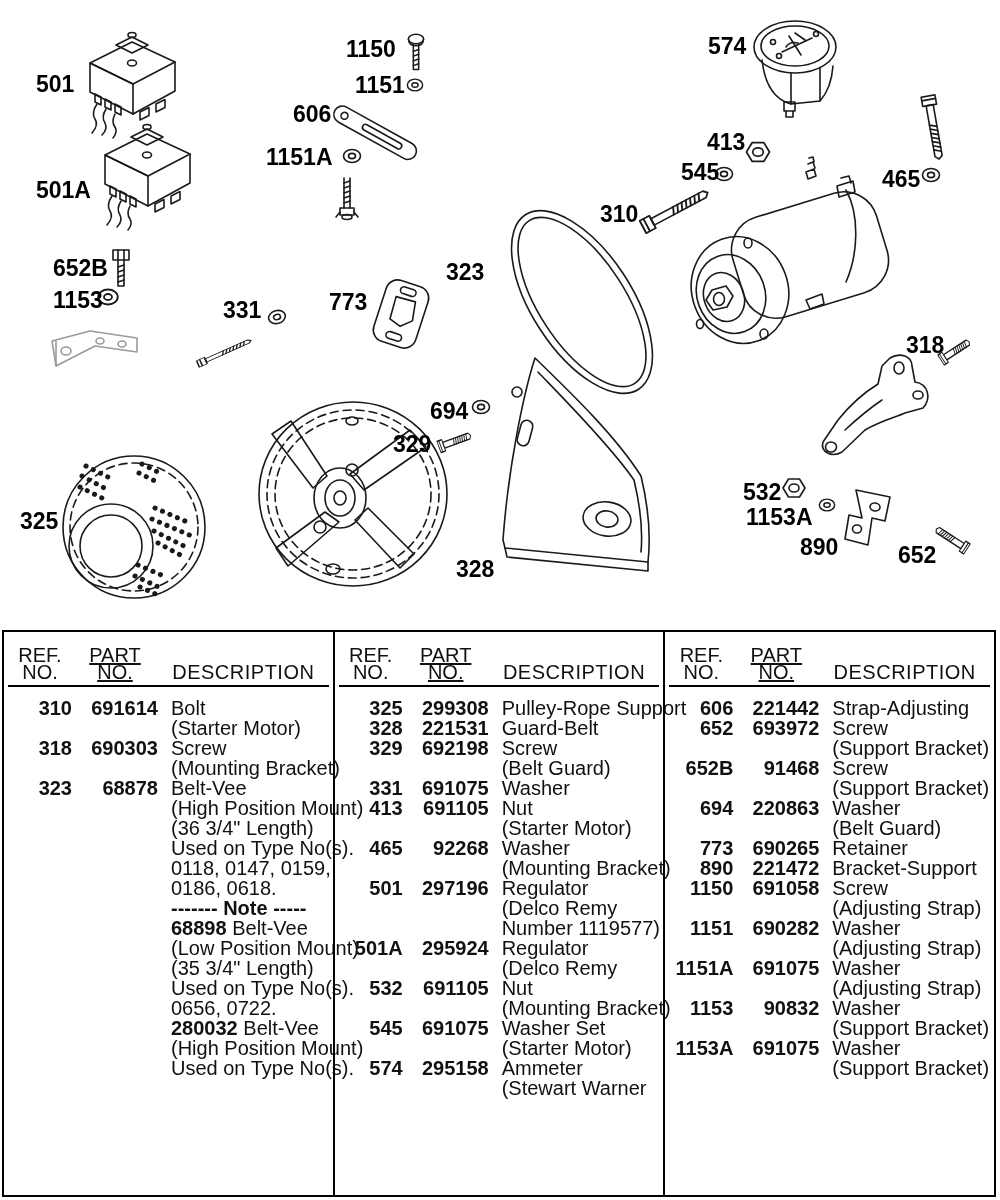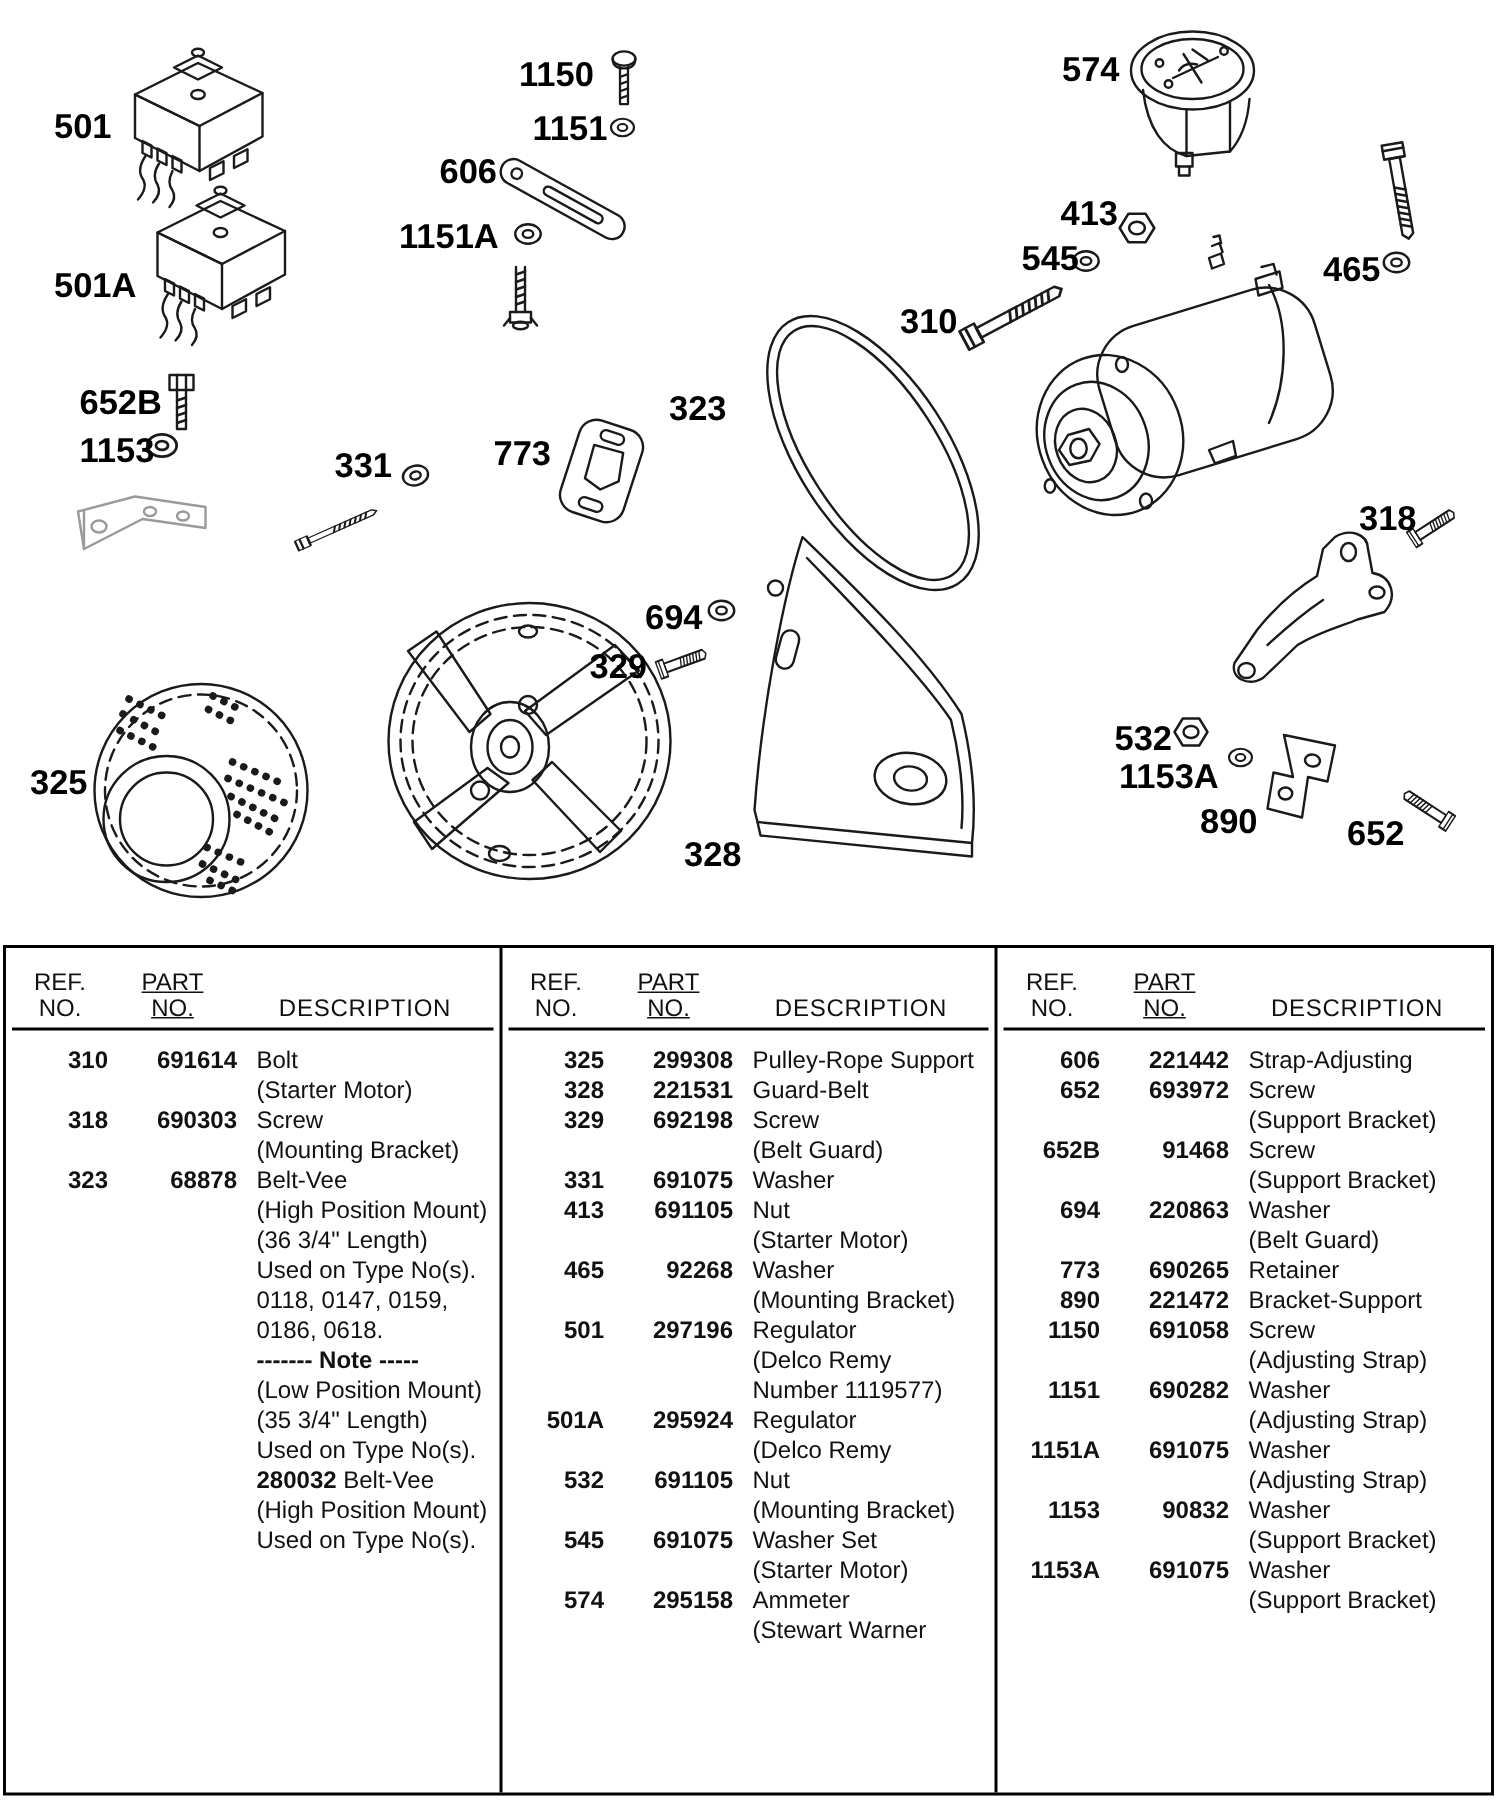--- a/index.html
+++ b/index.html
@@ -9,21 +9,21 @@
   #diagram{position:absolute;top:0;left:0;width:1000px;height:630px;}
   .lineart{stroke:#1a1a1a;fill:none;stroke-width:1.6;stroke-linejoin:round;stroke-linecap:round;}
   .callout{font-family:"Liberation Sans", sans-serif;font-weight:700;font-size:23px;
            fill:#000;stroke:none;}
   .dots{stroke:#1a1a1a;fill:none;stroke-dasharray:0.1 8;stroke-width:5;stroke-linecap:round;}
   .dash{stroke-dasharray:8 5;}
   .faint{stroke:#9a9a9a;}
   
   #parts-table{position:absolute;top:630px;left:2px;width:994px;height:567px;
                border:2px solid #000;box-sizing:border-box;display:flex;
-               font-size:16px;background:#fff;}
+               font-size:20px;background:#fff;}
   .pcol{flex:1 1 0;min-width:0;padding:0 4px 0 4px;box-sizing:border-box;}
   .pcol + .pcol{border-left:2px solid #000;}
   .phead{display:flex;align-items:flex-end;height:49px;border-bottom:2px solid #000;
          padding-bottom:4px;line-height:17px;}
   .h-ref{width:64px;text-align:center;flex:none;}
   .h-part{width:86px;text-align:center;flex:none;text-decoration:underline;}
   .h-desc{flex:1;text-align:center;letter-spacing:0.5px;}
   .pbody{padding-top:11px;}
   .prow{display:flex;line-height:20px;white-space:pre;}
   .c-ref{width:64px;text-align:right;font-weight:700;flex:none;}
@@ -361,39 +361,49 @@
           <span class="c-part"></span>
           <span class="c-desc"><b></b><span>0186, 0618.</span></span>
         </div>
 
         <div class="prow">
           <span class="c-ref"></span>
           <span class="c-part"></span>
           <span class="c-desc"><b>------- Note -----</b><span></span></span>
         </div>
 
+        <div class="prow">
+          <span class="c-ref"></span>
+          <span class="c-part"></span>
+          <span class="c-desc"><b>68898</b><span> Belt-Vee</span></span>
+        </div>
 
         <div class="prow">
           <span class="c-ref"></span>
           <span class="c-part"></span>
           <span class="c-desc"><b></b><span>(Low Position Mount)</span></span>
         </div>
 
         <div class="prow">
           <span class="c-ref"></span>
           <span class="c-part"></span>
           <span class="c-desc"><b></b><span>(35 3/4" Length)</span></span>
         </div>
 
         <div class="prow">
           <span class="c-ref"></span>
           <span class="c-part"></span>
           <span class="c-desc"><b></b><span>Used on Type No(s).</span></span>
         </div>
 
+        <div class="prow">
+          <span class="c-ref"></span>
+          <span class="c-part"></span>
+          <span class="c-desc"><b></b><span>0656, 0722.</span></span>
+        </div>
 
         <div class="prow">
           <span class="c-ref"></span>
           <span class="c-part"></span>
           <span class="c-desc"><b>280032</b><span> Belt-Vee</span></span>
         </div>
 
         <div class="prow">
           <span class="c-ref"></span>
           <span class="c-part"></span>

